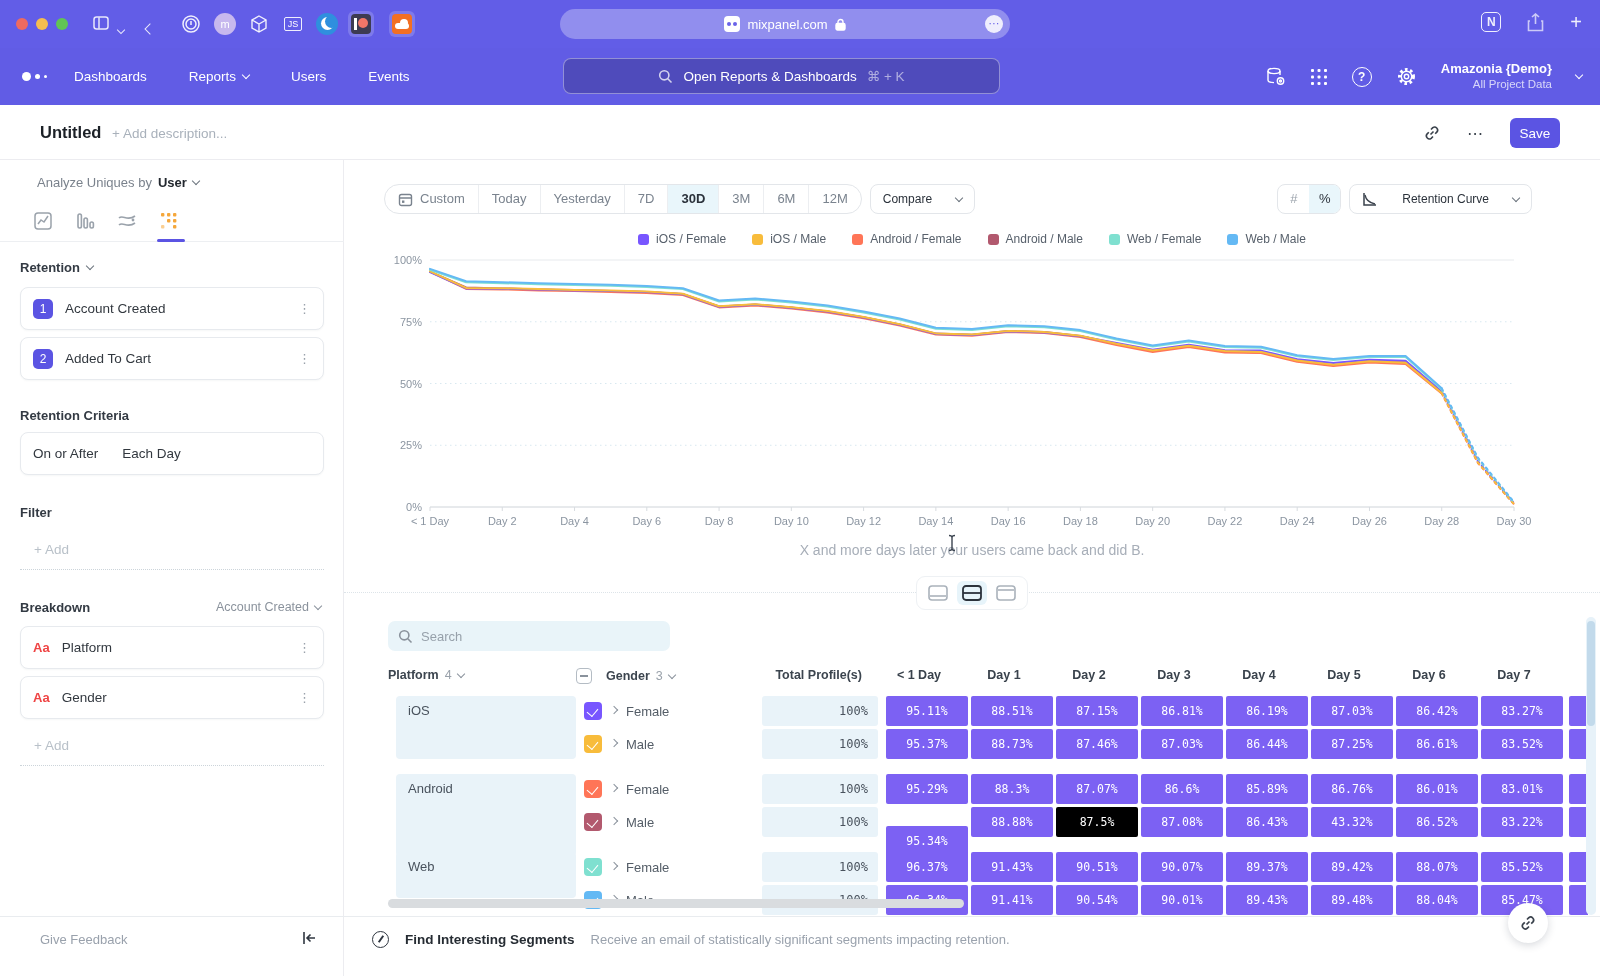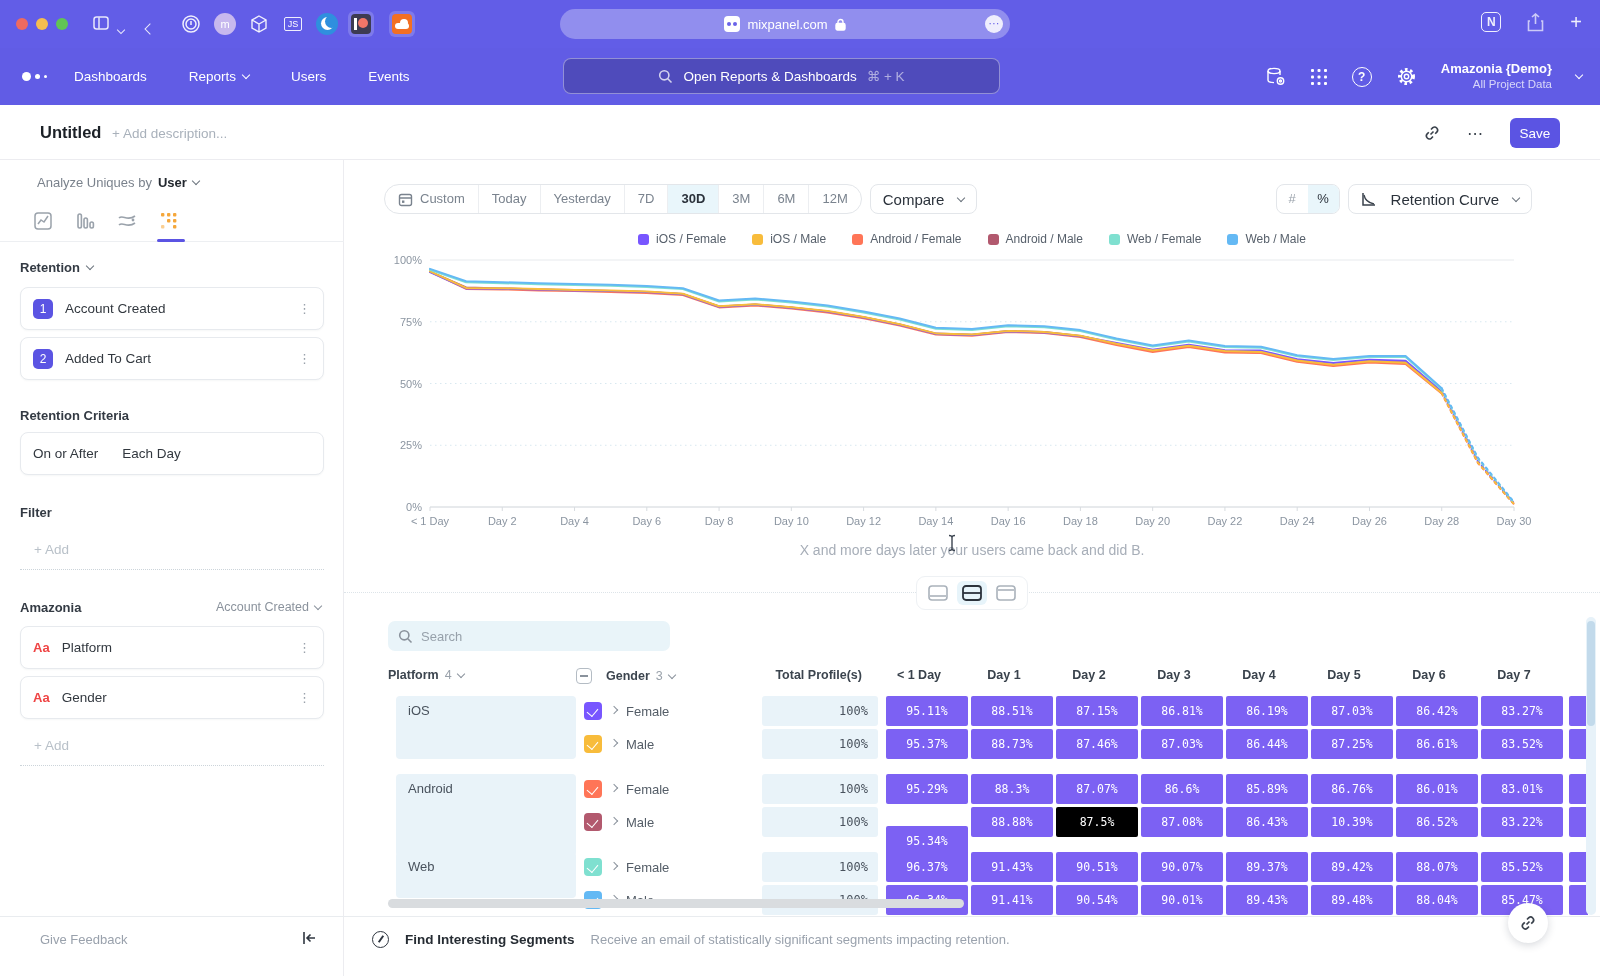--- a/index.html
+++ b/index.html
@@ -58,21 +58,21 @@
   .add-row { position:absolute; left:20px; width:304px; height:40px; border-bottom:1px dotted #ccd4da; display:flex; align-items:center; padding:0 14px; color:#b9c1c9; font-size:13.5px; }
   .bd-scope { position:absolute; right:22px; font-size:12.5px; color:#8a929c; display:flex; gap:6px; align-items:center; }
 
   
   .main { position:absolute; left:344px; top:160px; width:1256px; height:756px; overflow:hidden; background:#fff; }
   .controls { position:absolute; left:40px; top:24px; right:68px; height:30px; display:flex; }
   .seg-group { display:flex; border:1px solid #e3e6ea; border-radius:15px; overflow:hidden; height:30px; background:#fff; }
   .seg { padding:0 13px; line-height:28px; font-size:13px; color:#7a838e; border-right:1px solid #eceef1; display:flex; align-items:center; gap:7px; }
   .seg:last-child { border-right:none; }
   .seg.active { background:#e9f6fb; color:#2b323b; font-weight:700; }
-  .btn { border:1px solid #e3e6ea; border-radius:8px; height:30px; background:#fff; display:flex; align-items:center; gap:14px; padding:0 12px; font-size:15px; color:#2b323b; }
+  .btn { border:1px solid #e3e6ea; border-radius:8px; height:30px; background:#fff; display:flex; align-items:center; gap:24px; padding:0 12px; font-size:12px; color:#2b323b; }
   .ctl-right { margin-left:auto; display:flex; gap:8px; }
   .unit-group { display:flex; border:1px solid #e3e6ea; border-radius:8px; overflow:hidden; height:30px; }
   .unit { width:31px; text-align:center; line-height:28px; font-size:13px; color:#9aa2ab; }
   .unit.active { background:#e9f6fb; color:#2b323b; }
   .legend { position:absolute; left:0; top:72px; width:100%; display:flex; justify-content:center; gap:26px; }
   .lg-item { display:flex; align-items:center; gap:7px; font-size:12px; color:#57606b; }
   .lg-sw { width:11px; height:11px; border-radius:3px; }
   .caption { position:absolute; left:0; top:382px; width:100%; text-align:center; font-size:14px; color:#a7aeb8; }
   .trio-wrap { position:absolute; left:0; top:416px; width:100%; display:flex; justify-content:center; }
   .trio-line { position:absolute; left:0; top:432px; width:100%; border-top:1px dotted #dde4e9; }
@@ -354,21 +354,21 @@
     </div>
 
     <div class="sb-sec" style="top:345px">
         <span>Filter</span>
       </div>
     <div class="add-row" style="top:370px">
         <span>+ Add</span>
       </div>
 
     <div class="sb-sec" style="top:440px">
-        <span>Amazonia</span>
+        <span>Breakdown</span>
       </div>
     <div class="bd-scope" style="top:440px">
       <span>Account Created</span>
         <span class="chev"></span>
     </div>
     <div id="breakdowns-host">
         <div class="card" style="top: 466px;">
           <span class="aa">Aa</span>
           <span>Platform</span>
           <span class="kebab">⋮</span>
@@ -644,21 +644,21 @@
               <span class="cbox" style="background: rgb(178, 89, 110);"></span>
               <span class="chev r" style="color: rgb(138, 146, 156);"></span>
               <span>Male</span>
             </span>
             <span class="tot-cell">100%</span>
             <span class="d-cell" style="left: 534px; background: rgb(124, 97, 243); margin-top: 19px;">95.34%</span>
             <span class="d-cell" style="left: 619px; background: rgb(124, 97, 243);">88.88%</span>
             <span class="d-cell" style="left: 704px; background: #000000;">87.5%</span>
             <span class="d-cell" style="left: 789px; background: rgb(124, 97, 243);">87.08%</span>
             <span class="d-cell" style="left: 874px; background: rgb(124, 97, 243);">86.43%</span>
-            <span class="d-cell" style="left: 959px; background: rgb(124, 97, 243);">10.39%</span>
+            <span class="d-cell" style="left: 959px; background: rgb(124, 97, 243);">43.32%</span>
             <span class="d-cell" style="left: 1044px; background: rgb(124, 97, 243);">86.52%</span>
             <span class="d-cell" style="left: 1129px; background: rgb(124, 97, 243);">83.22%</span>
             <span class="sliver" style="background: rgb(124, 97, 243);"></span>
           </div>
         </div>
         <div class="t-group" style="top: 156px; height: 46px;">
           <div class="plat-cell">Web</div>
           <div class="t-row" style="top: 0px;">
             <span class="g-cell">
               <span class="cbox" style="background: rgb(127, 224, 208);"></span>

